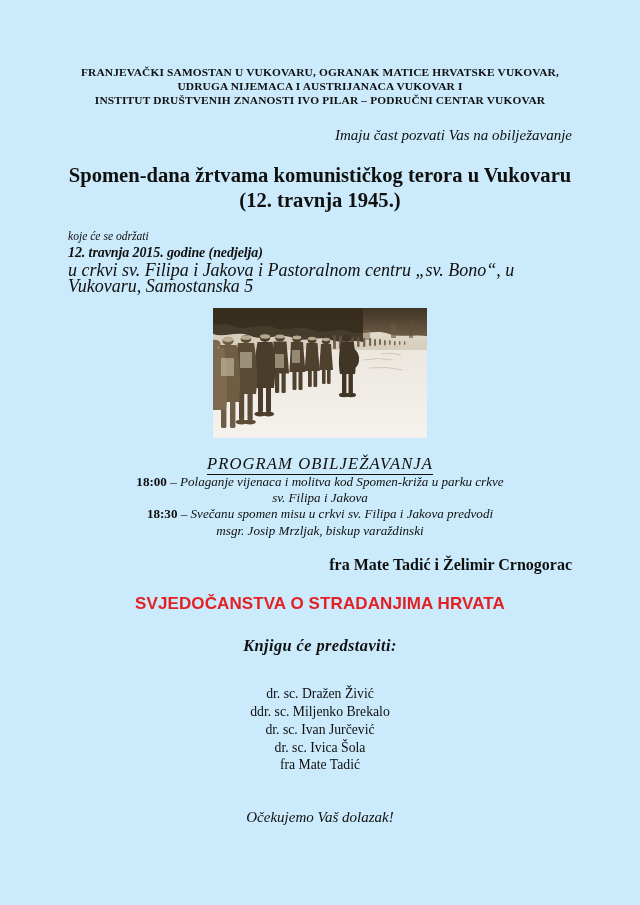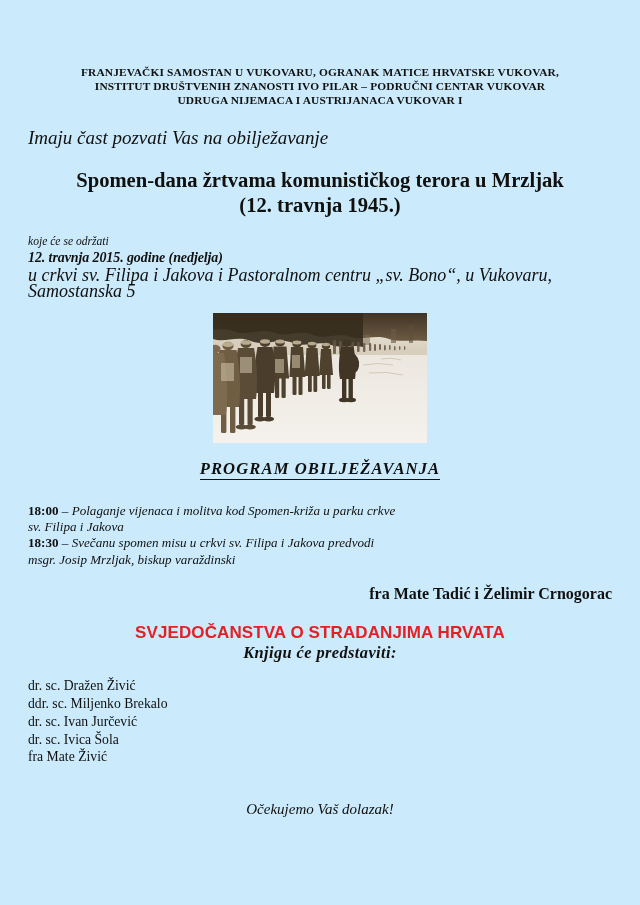--- a/index.html
+++ b/index.html
@@ -14,41 +14,41 @@
     font-family: "Liberation Serif", "DejaVu Serif", serif;
     color: #10100f;
     overflow: hidden;
     position: relative;
   }
 
   .page {
     width: 640px;
     height: 902px;
     box-sizing: border-box;
-    padding: 0 28px;
+    padding: 0 68px;
     position: relative;
   }
 
   
   .org-header {
     padding-top: 65px;
     text-align: center;
     font-weight: bold;
     font-size: 11.4px;
     line-height: 14.2px;
     letter-spacing: 0.15px;
   }
   .org-header div { white-space: nowrap; }
 
   
   .invite-line {
     margin-top: 19px;
-    text-align: left;
-    font-style: italic;
-    font-size: 19px;
+    text-align: right;
+    font-style: italic;
+    font-size: 15px;
   }
 
   
   .main-title {
     margin-top: 19px;
     text-align: center;
     font-weight: bold;
     font-size: 20.6px;
     line-height: 25px;
   }
@@ -76,33 +76,33 @@
     overflow: hidden;
     background: #f4f1ea;
   }
   .photo svg { display: block; width: 214px; height: 130px; }
 
   
   .program-heading {
     margin-top: 16px;
     text-align: center;
     font-size: 16.6px;
-    font-weight: bold;
+    font-weight: normal;
     font-style: italic;
     letter-spacing: 1.1px;
   }
   .program-heading span {
     border-bottom: 1.4px solid #10100f;
     padding-bottom: 1px;
   }
 
   
   .schedule {
-    margin-top: 24px;
-    text-align: left;
+    margin-top: 0;
+    text-align: center;
     font-size: 13.1px;
     line-height: 16.4px;
   }
   .sched-item { margin-bottom: 0px; }
   .sched-time { font-weight: bold; }
   .sched-desc { font-style: italic; }
   .sched-sub  { font-style: italic; display: block; }
 
   
   .hosts {
@@ -117,55 +117,57 @@
     margin-top: 20px;
     text-align: center;
     font-family: "Liberation Sans", "DejaVu Sans", sans-serif;
     font-weight: bold;
     font-size: 17px;
     letter-spacing: 0.1px;
   }
 
   
   .book-intro {
+    margin-top: 22px;
     text-align: center;
     font-size: 16.4px;
     font-weight: bold;
     font-style: italic;
     letter-spacing: 0.4px;
   }
   .presenters {
-    margin-top: 14px;
+    margin-top: 29px;
+    text-align: center;
     font-size: 13.7px;
     line-height: 17.8px;
   }
 
   
   .closing {
     margin-top: 35px;
     text-align: center;
     font-style: italic;
     font-size: 15px;
   }
 </style>
 </head>
 <body style="background: rgb(203, 234, 252); color: rgb(16, 16, 15);">
 
 <div class="page">
 
   <div class="org-header">
     <div>FRANJEVAČKI SAMOSTAN U VUKOVARU, OGRANAK MATICE HRVATSKE VUKOVAR,</div>
+    <div>UDRUGA NIJEMACA I AUSTRIJANACA VUKOVAR I</div>
     <div>INSTITUT DRUŠTVENIH ZNANOSTI IVO PILAR – PODRUČNI CENTAR VUKOVAR</div>
-    <div>UDRUGA NIJEMACA I AUSTRIJANACA VUKOVAR I</div>
   </div>
 
   <div class="invite-line">Imaju čast pozvati Vas na obilježavanje</div>
 
   <div class="main-title">
-    <div>Spomen-dana žrtvama komunističkog terora u Mrzljak</div>
+    <div>Spomen-dana žrtvama komunističkog terora u Vukovaru</div>
     <div>(12. travnja 1945.)</div>
   </div>
 
   <div class="when-where">
     <div class="ww-small">koje će se održati</div>
     <div class="ww-date">12. travnja 2015. godine (nedjelja)</div>
     <div class="ww-place">u crkvi sv. Filipa i Jakova i Pastoralnom centru „sv. Bono“, u Vukovaru, Samostanska 5</div>
   </div>
 
   <div class="photo-wrap">
@@ -333,18 +335,18 @@
 
   <div class="headline" style="color: rgb(227, 33, 37);">SVJEDOČANSTVA O STRADANJIMA HRVATA</div>
 
   <div class="book-intro">Knjigu će predstaviti:</div>
 
   <div class="presenters">
     <div>dr. sc. Dražen Živić</div>
     <div>ddr. sc. Miljenko Brekalo</div>
     <div>dr. sc. Ivan Jurčević</div>
     <div>dr. sc. Ivica Šola</div>
-    <div>fra Mate Živić</div>
+    <div>fra Mate Tadić</div>
   </div>
 
   <div class="closing">Očekujemo Vaš dolazak!</div>
 
 </div>
 
 </body></html>

